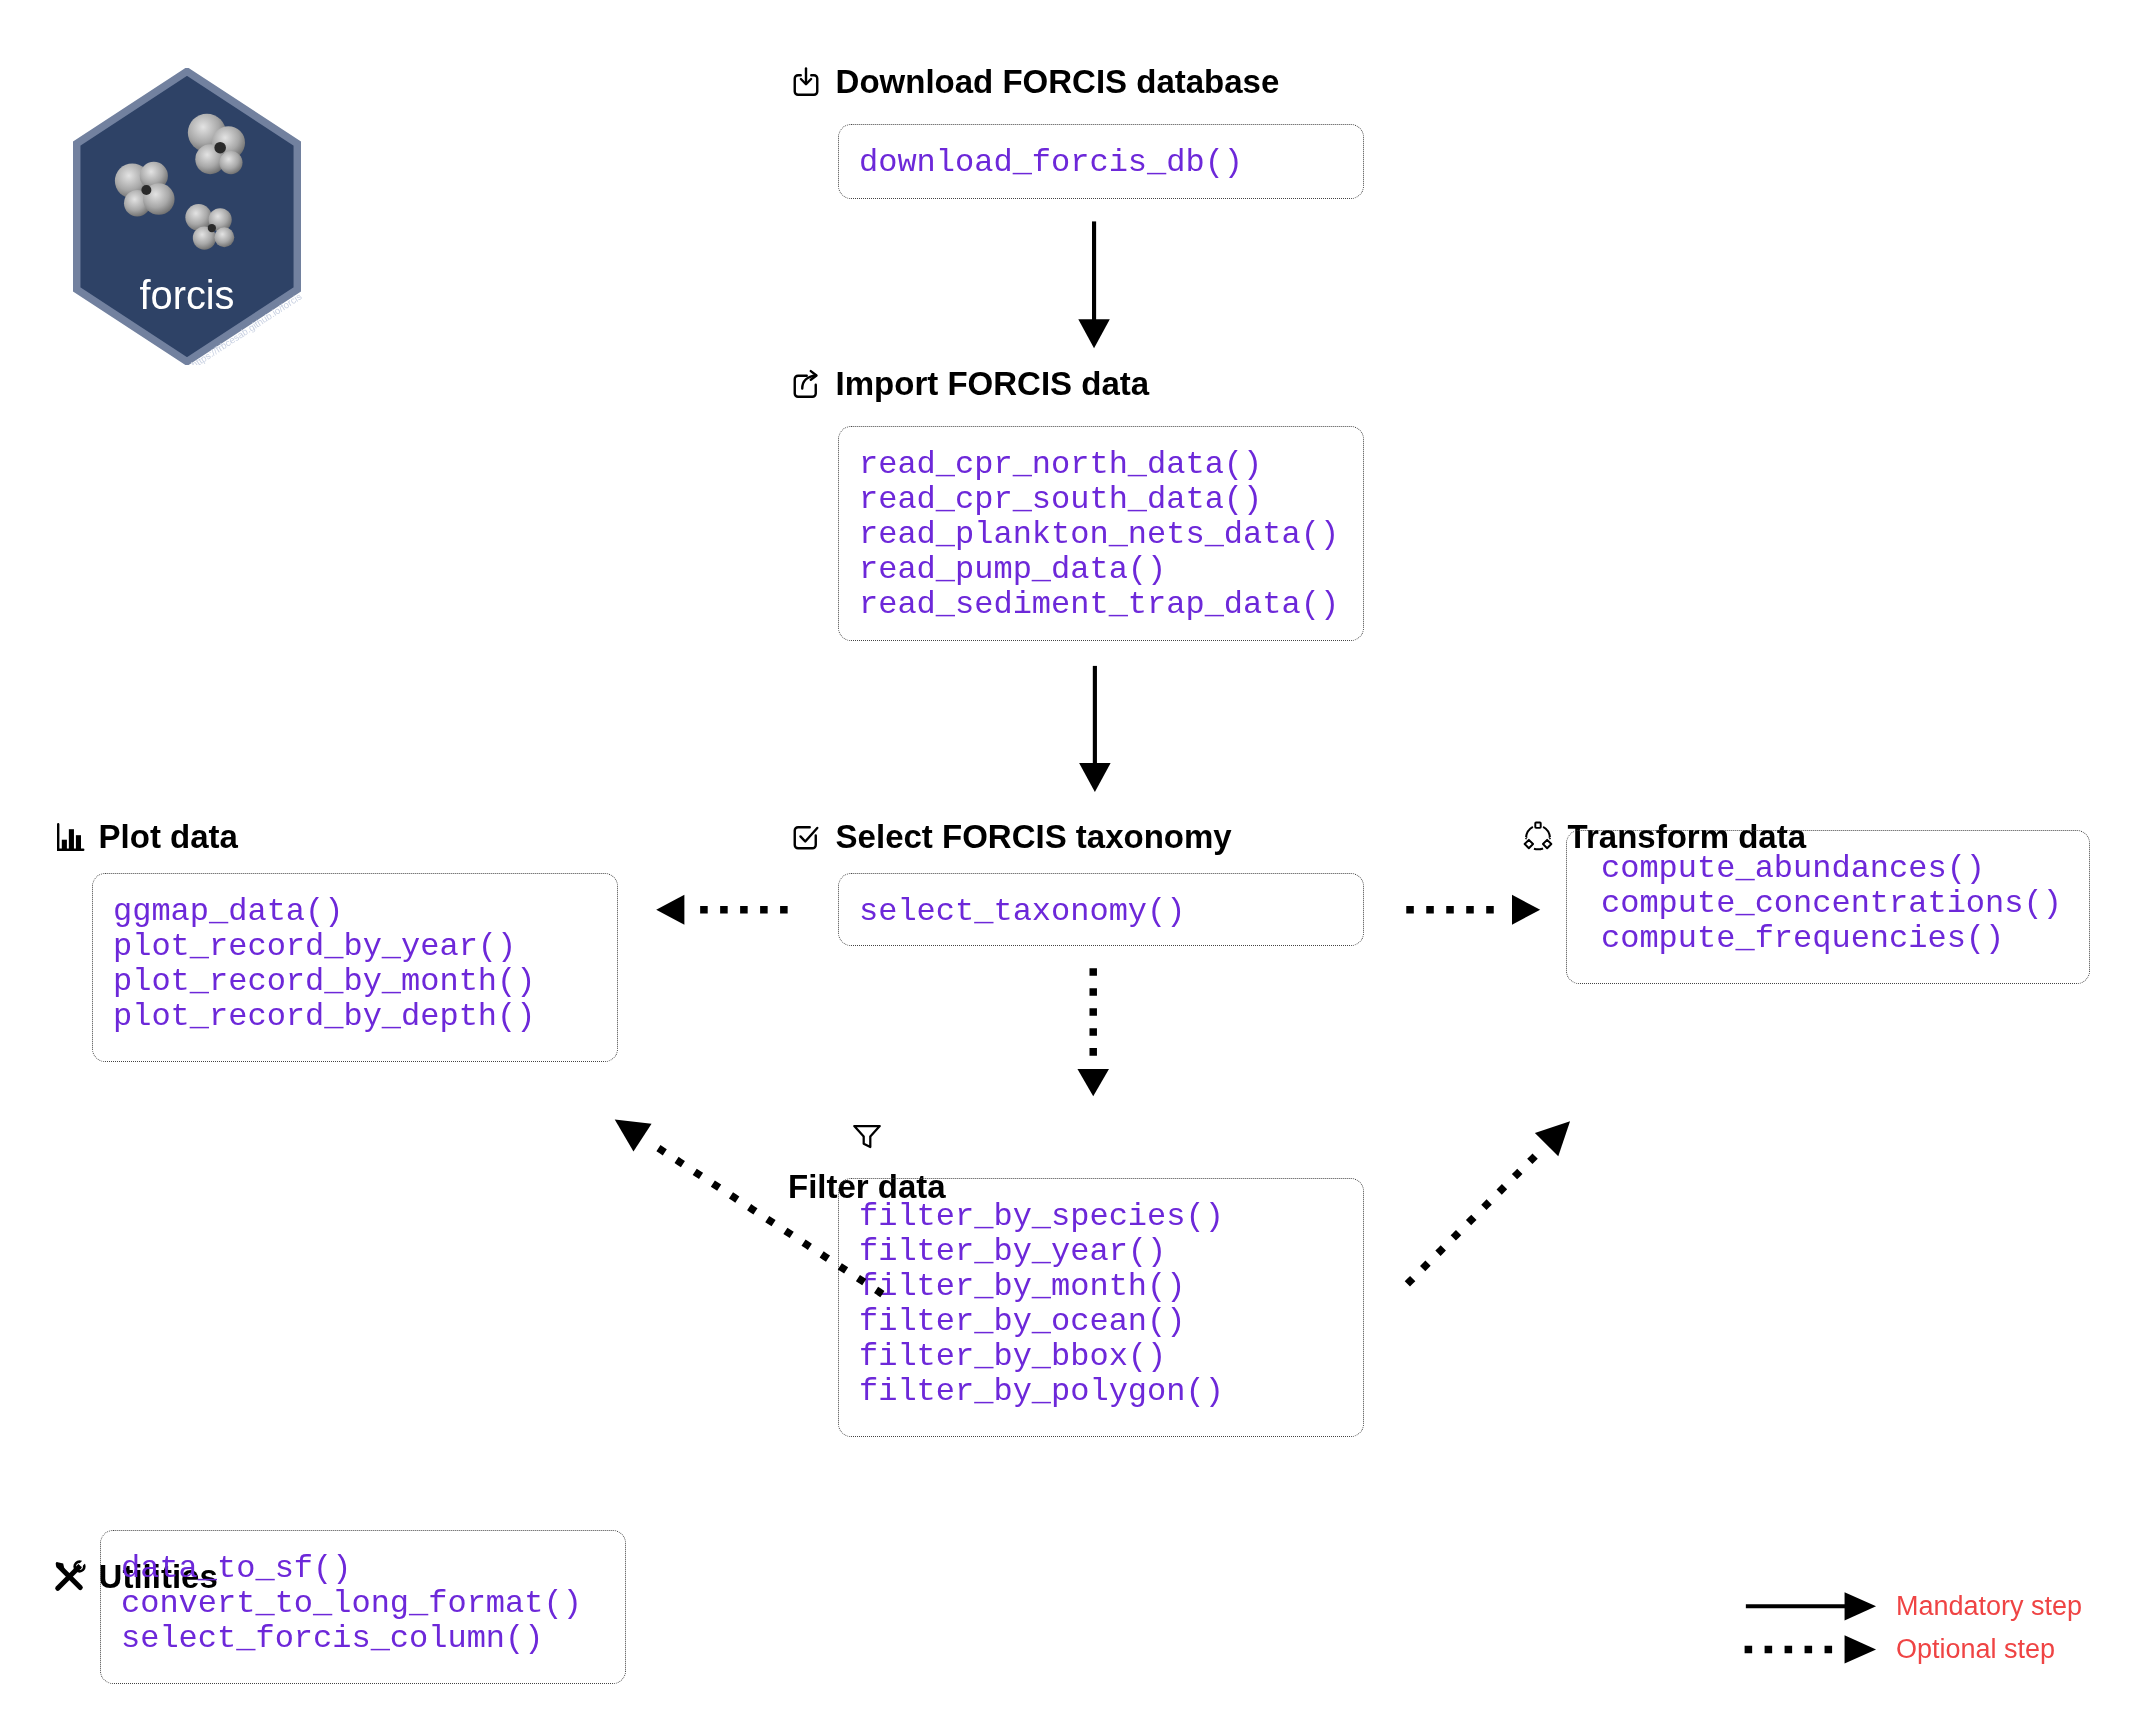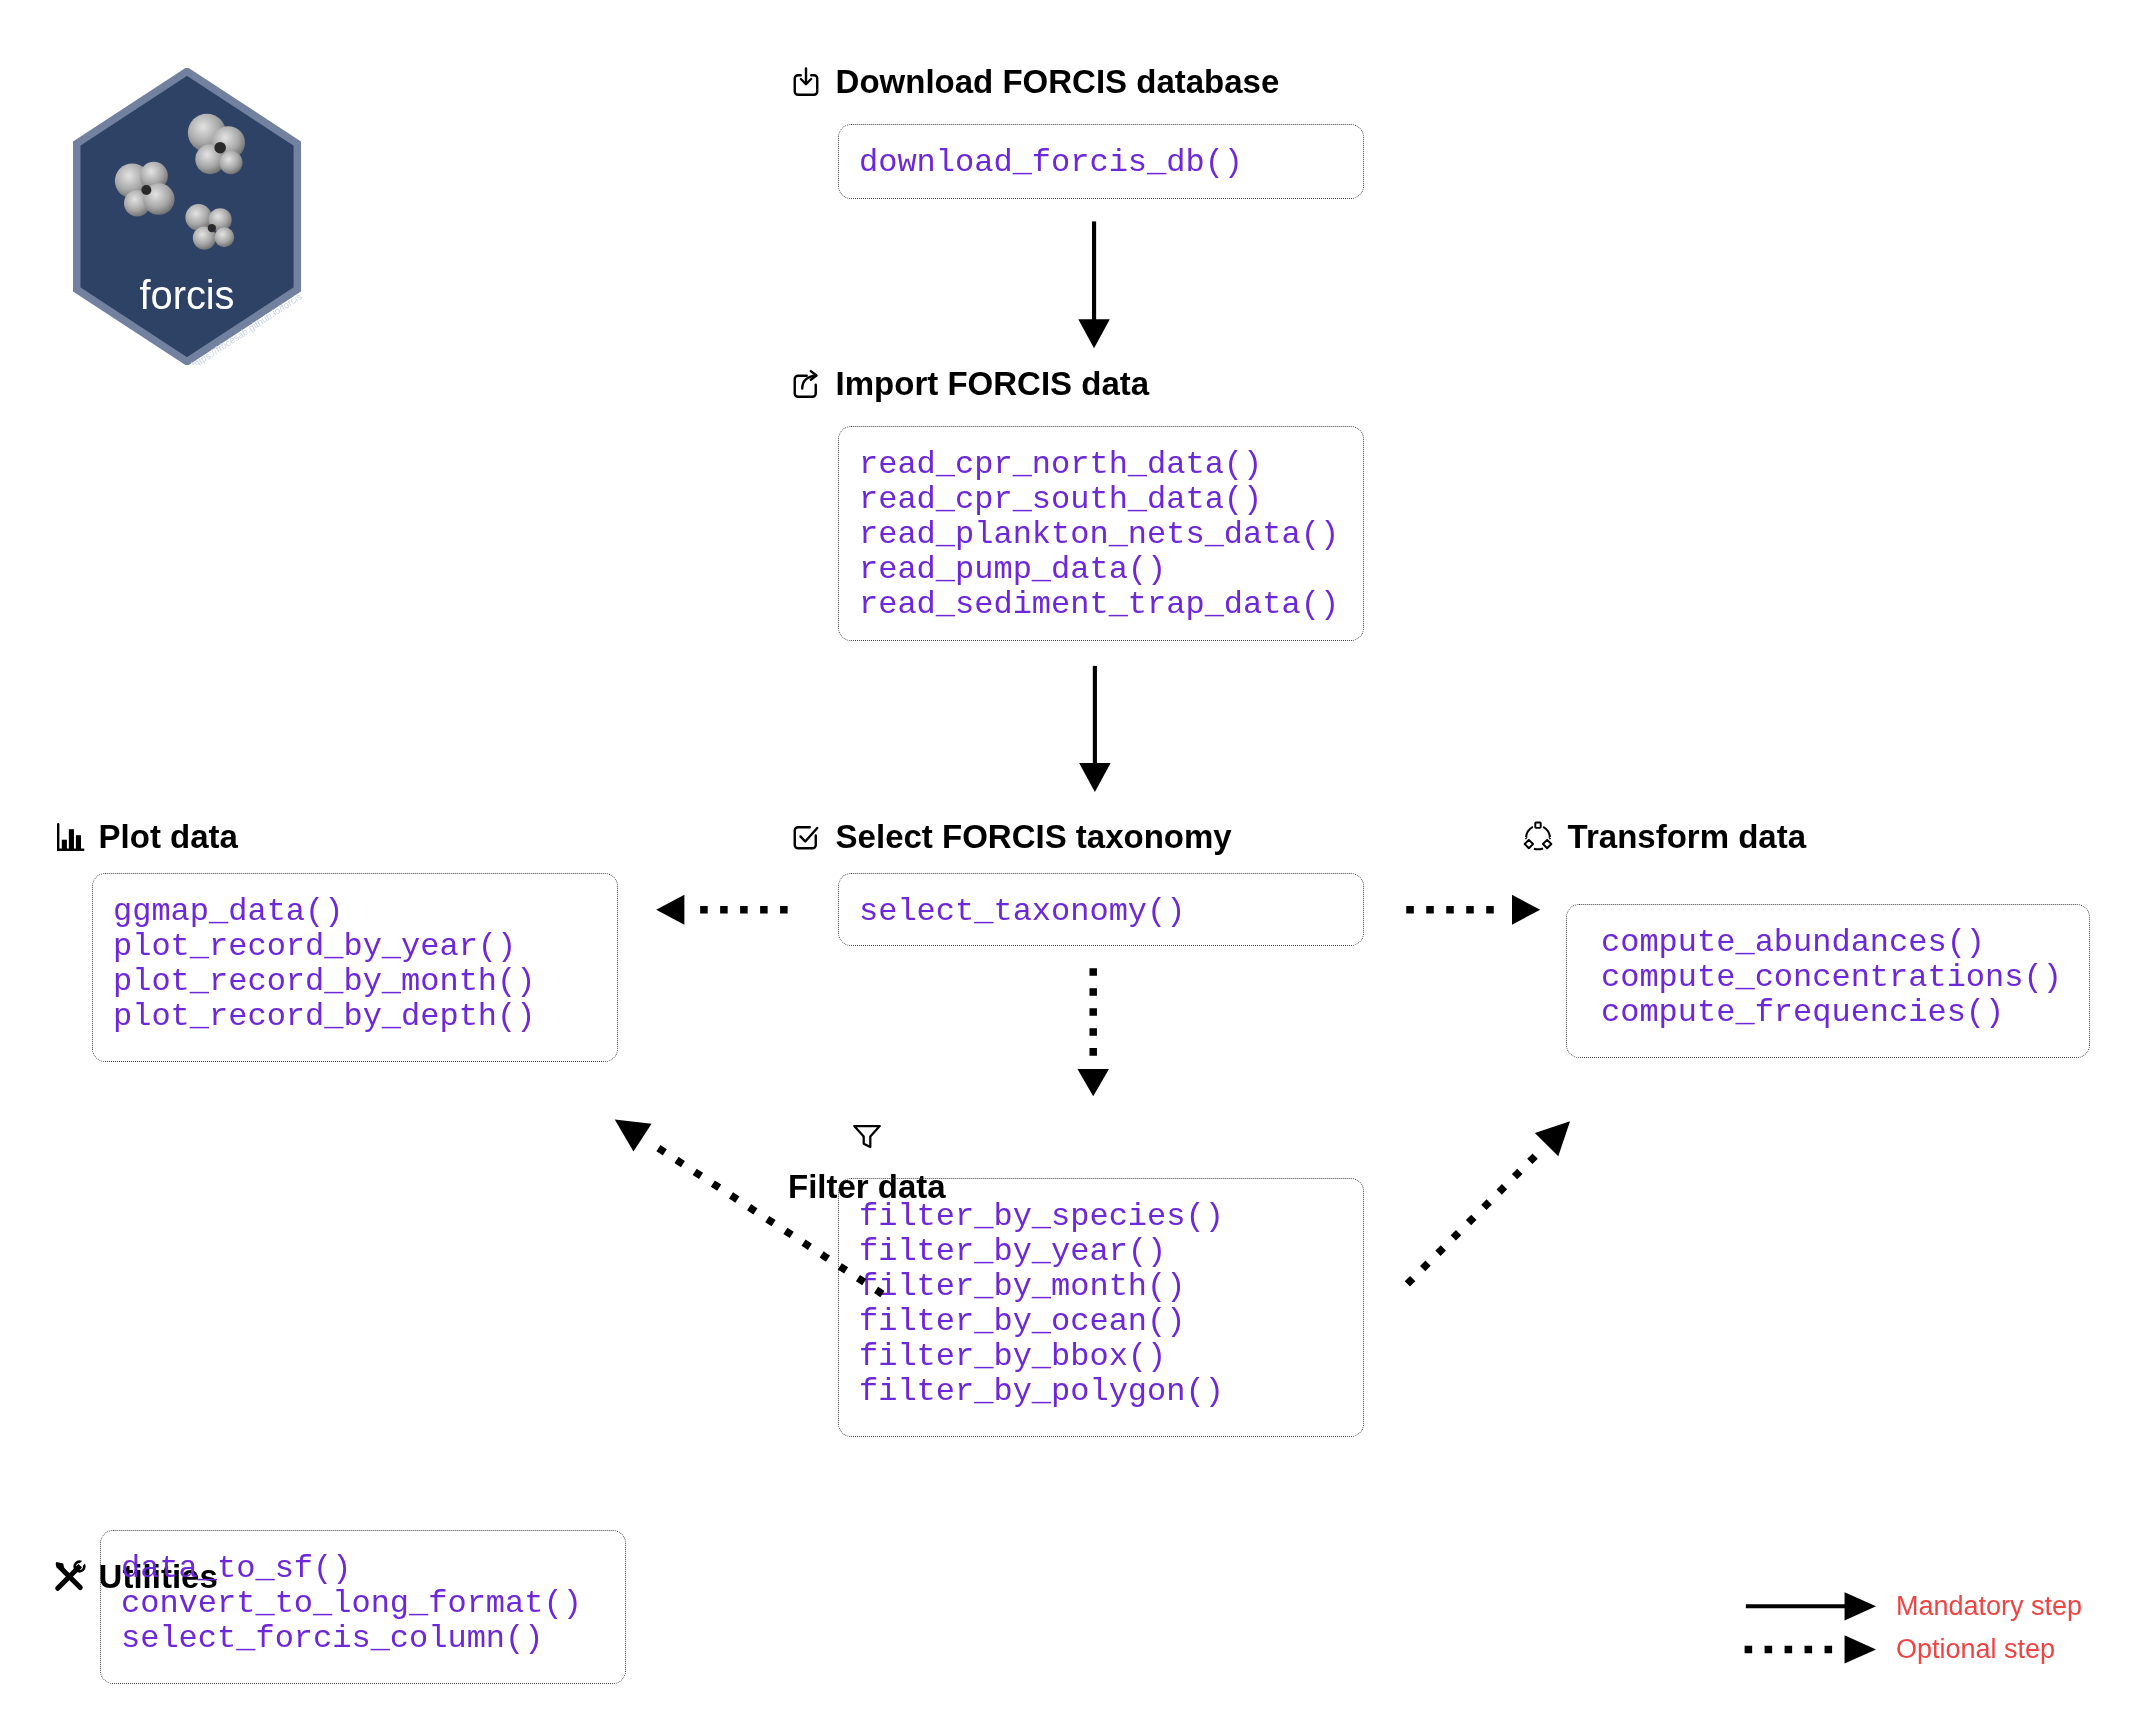--- a/index.html
+++ b/index.html
@@ -150,21 +150,21 @@
   <div class="fnbox" style="left:838px; top:426px;  width:526px; height:215px;">read_cpr_north_data()
 read_cpr_south_data()
 read_plankton_nets_data()
 read_pump_data()
 read_sediment_trap_data()</div>
   <div class="fnbox" style="left:92px;  top:873px; width:526px; height:189px;">ggmap_data()
 plot_record_by_year()
 plot_record_by_month()
 plot_record_by_depth()</div>
   <div class="fnbox" style="left:838px; top:873px; width:526px; height:73px;">select_taxonomy()</div>
-  <div class="fnbox" style="left:1566px; top:904px; width:524px; height:154px;padding-left:34px;">compute_abundances()
+  <div class="fnbox" style="left:1566px; top:830px; width:524px; height:154px;padding-left:34px;">compute_abundances()
 compute_concentrations()
 compute_frequencies()</div>
   <div class="fnbox" style="left:838px; top:1178px; width:526px; height:259px;">filter_by_species()
 filter_by_year()
 filter_by_month()
 filter_by_ocean()
 filter_by_bbox()
 filter_by_polygon()</div>
   <div class="fnbox" style="left:100px;  top:1530px; width:526px; height:154px;">data_to_sf()
 convert_to_long_format()

